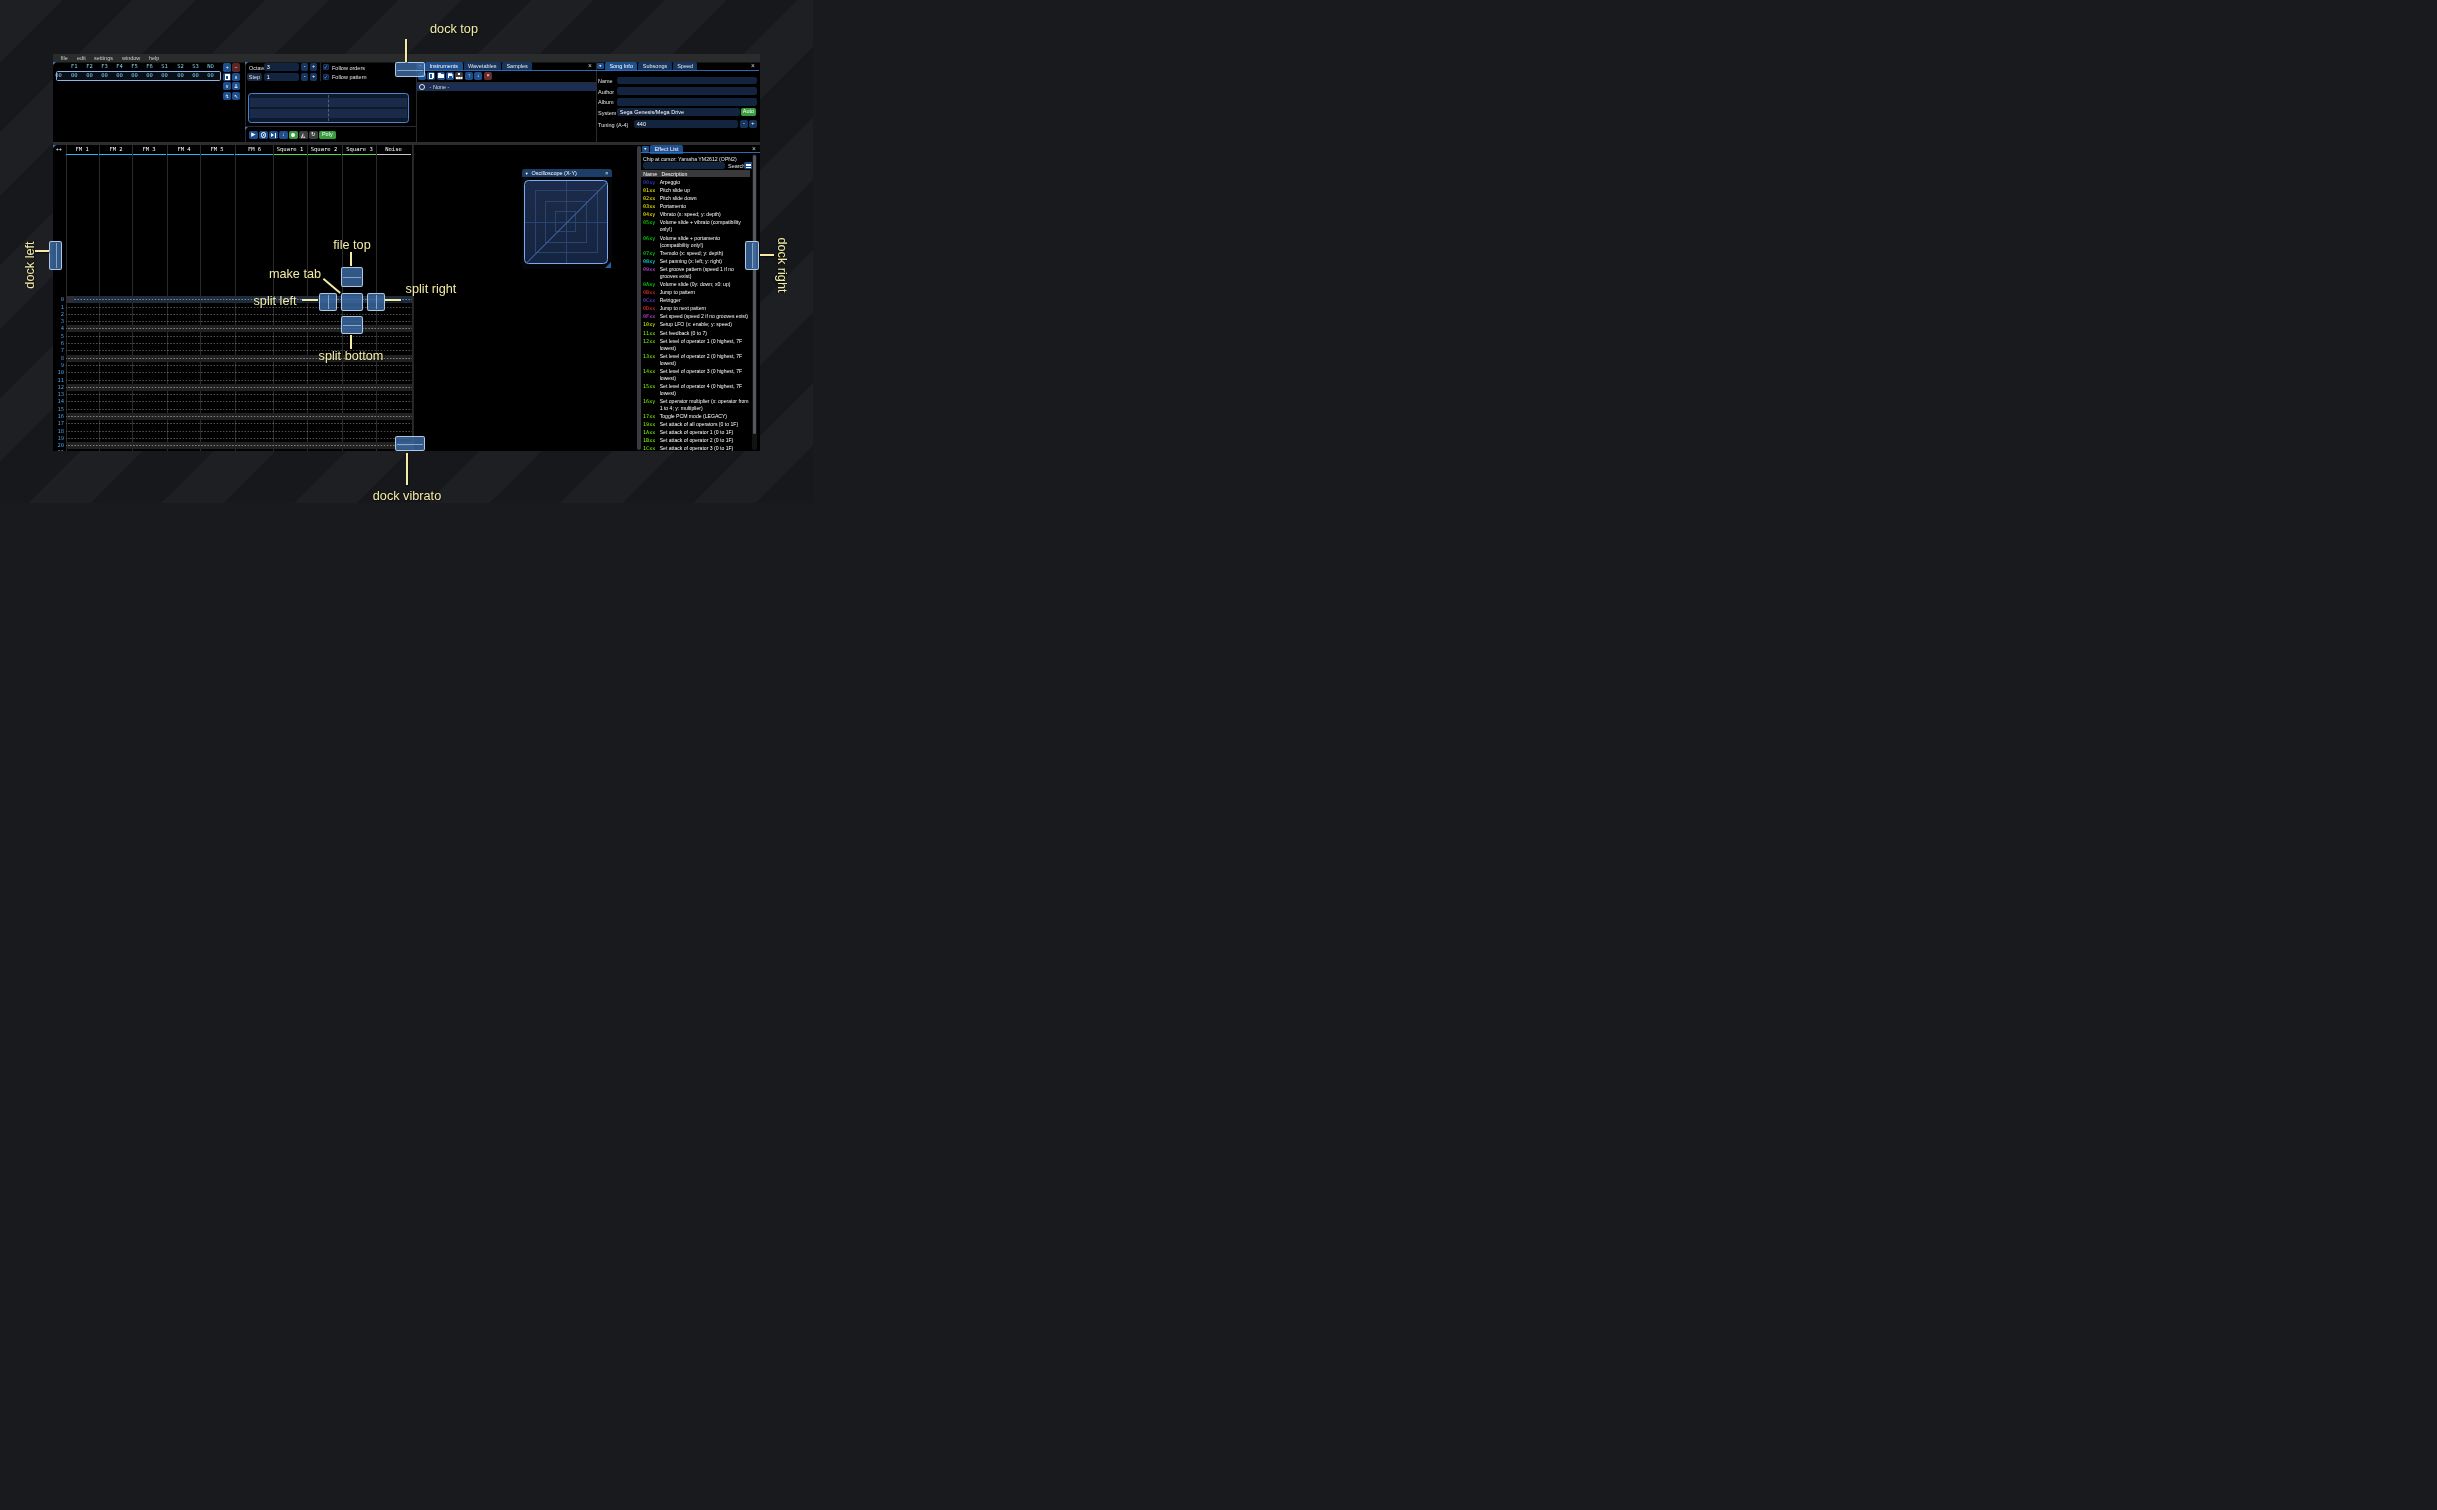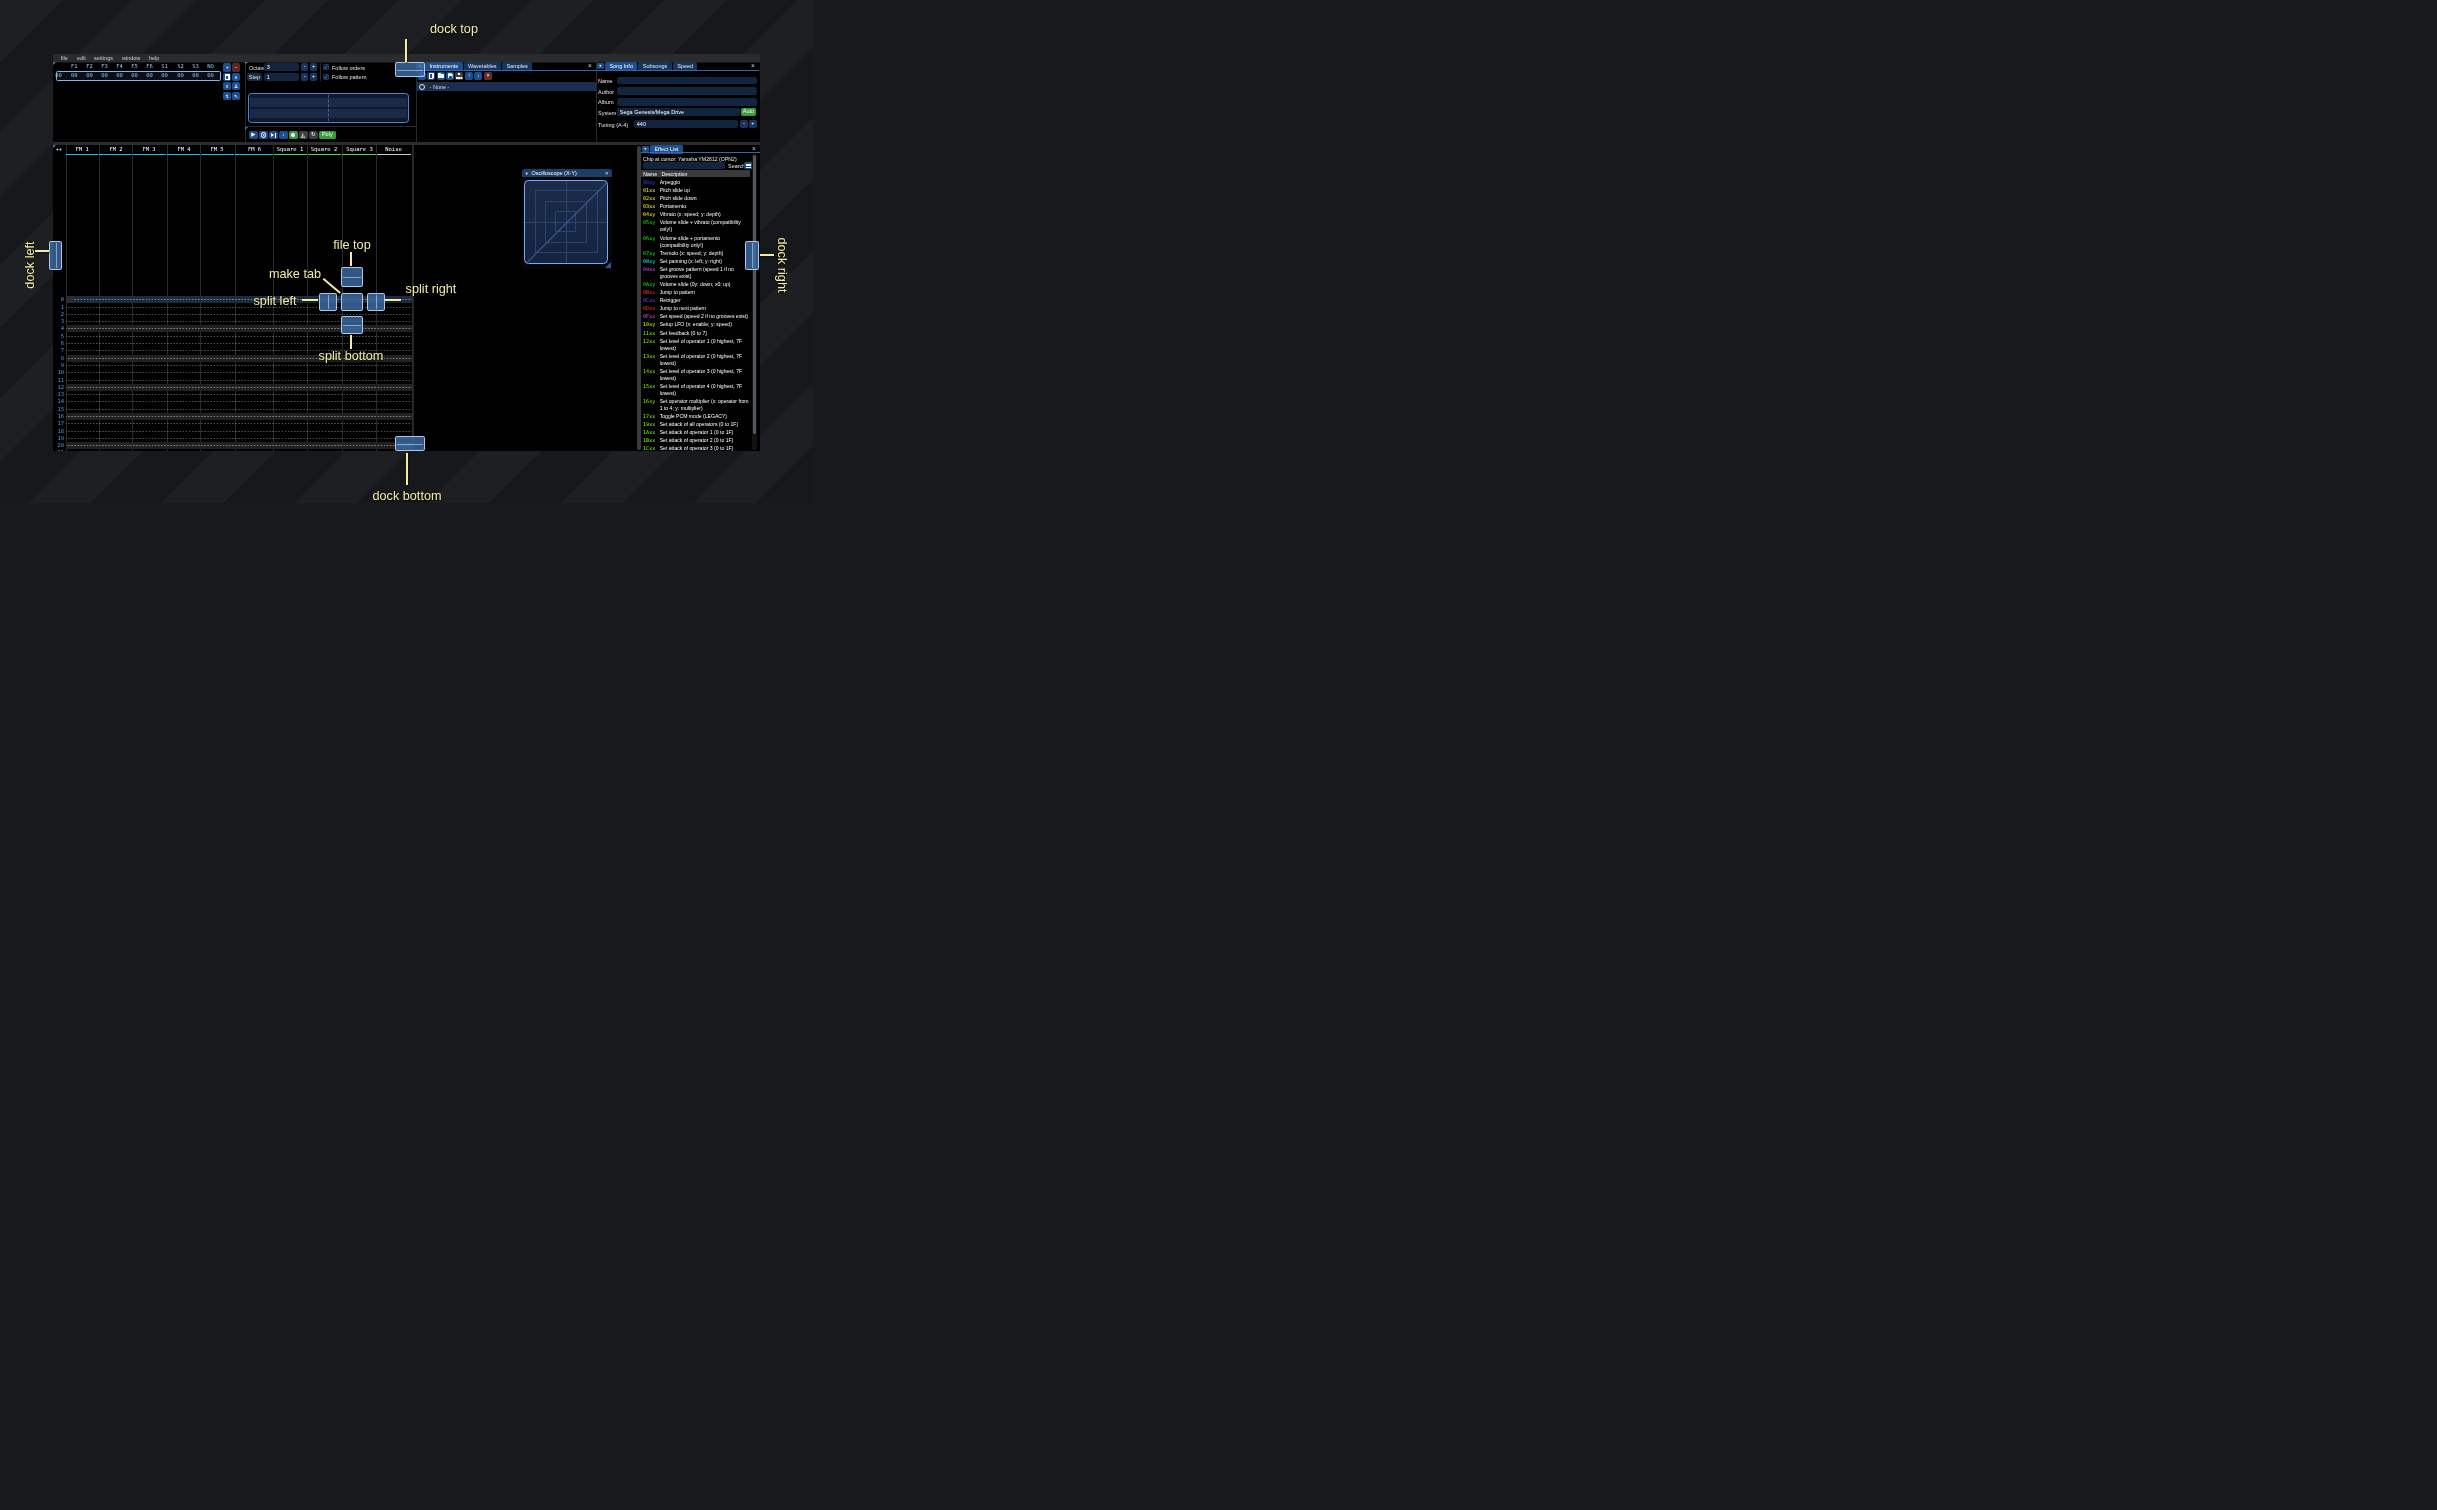--- a/index.html
+++ b/index.html
@@ -533,21 +533,21 @@
   <div class="dockbtn" style="left:367px;top:293px;width:17.7px;height:17.7px;">
       <div class="dv"></div>
     </div>
   <div class="dockbtn" style="left:341px;top:316px;width:22px;height:17.7px;">
       <div class="dh"></div>
     </div>
 
   <div class="dock-label" style="left:406px;top:22px;transform:translateX(-50%);margin-left:48px;">dock top</div>
   <div class="dock-line" style="left:405px;top:39px;width:2.2px;height:22.6px;"></div>
 
-  <div class="dock-label" style="left:407px;top:489px;transform:translateX(-50%);">dock bottom</div>
+  <div class="dock-label" style="left:407px;top:489px;transform:translateX(-50%);">dock vibrato</div>
   <div class="dock-line" style="left:406px;top:453px;width:2.2px;height:32px;"></div>
 
   <div class="dock-label" style="left:30px;top:265px;transform:translate(-50%,-50%) rotate(-90deg);">dock left</div>
   <div class="dock-line" style="left:35px;top:250px;width:14px;height:2.2px;"></div>
 
   <div class="dock-label" style="left:782px;top:265px;transform:translate(-50%,-50%) rotate(90deg);">dock right</div>
   <div class="dock-line" style="left:760px;top:254px;width:14px;height:2.2px;"></div>
 
   <div class="dock-label" style="left:352px;top:238px;transform:translateX(-50%);">file top</div>
   <div class="dock-line" style="left:350px;top:252px;width:2.2px;height:14.4px;"></div>

